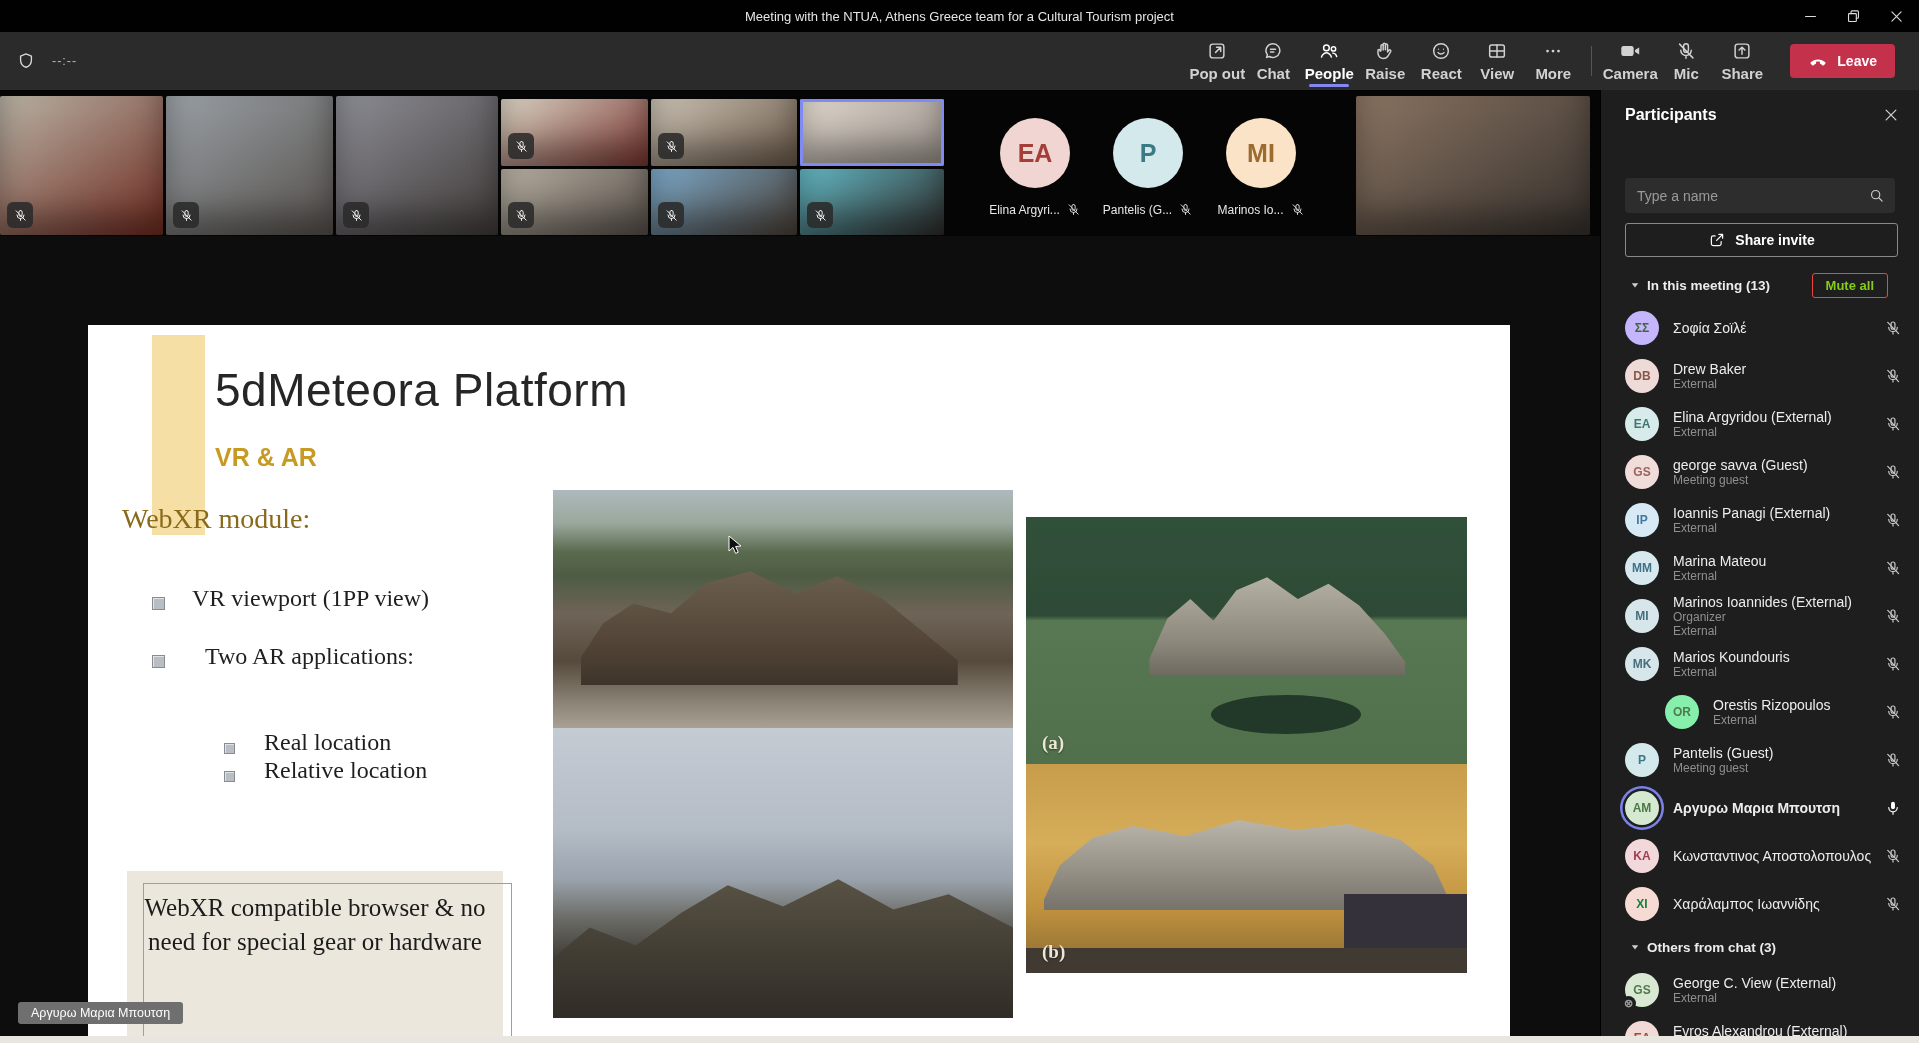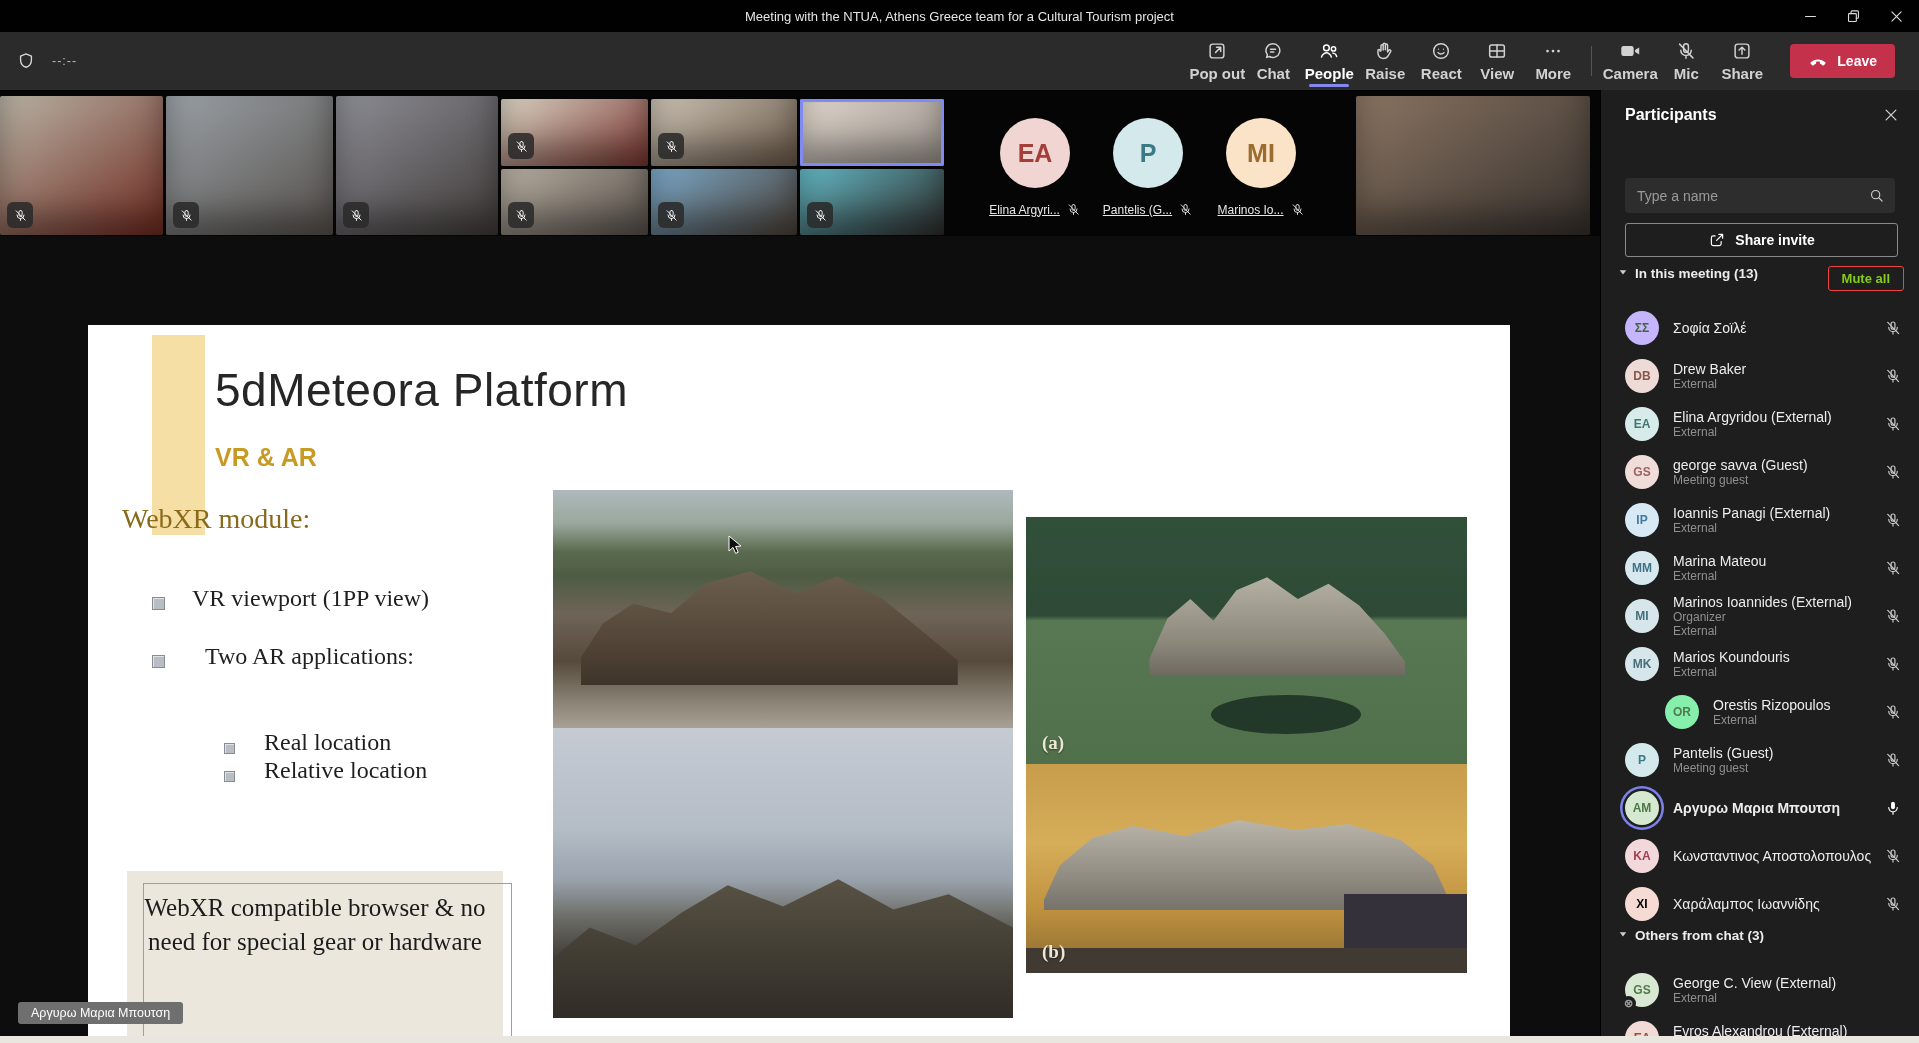--- a/index.html
+++ b/index.html
@@ -37,21 +37,21 @@
   #filmstrip{position:absolute;left:0;top:90px;width:1600px;height:146px;background:#050505;}
   .vtile{position:absolute;border-radius:2px;box-shadow:inset 0 -22px 30px rgba(0,0,0,.35);}
   .vtile.hl{outline:3px solid #7f8af2;outline-offset:-3px;}
   .vmute{position:absolute;left:7px;bottom:7px;width:26px;height:26px;border-radius:6px;
          background:rgba(42,42,42,.88);color:#f0f0f0;display:flex;align-items:center;justify-content:center;}
   .vmute svg{width:15px;height:15px;}
   .atile{position:absolute;top:6px;width:120px;height:140px;display:flex;flex-direction:column;
          align-items:center;}
   .acircle{width:70px;height:70px;border-radius:50%;display:flex;align-items:center;justify-content:center;
          font-size:25px;font-weight:700;margin-top:22px;}
-  .alabelrow{margin-top:14px;display:flex;align-items:center;gap:6px;color:#e8e8e8;font-size:12px;text-decoration:underline;}
+  .alabelrow{margin-top:14px;display:flex;align-items:center;gap:6px;color:#e8e8e8;font-size:12px;}
   .alabelrow .amic{width:15px;height:15px;color:#d8d8d8;}
 
   
   #stage{position:absolute;left:0;top:90px;width:1600px;height:953px;background:#0d0d0d;}
   #slide{position:absolute;left:88px;top:235px;width:1422px;height:808px;background:#ffffff;overflow:hidden;}
   #goldbar{position:absolute;left:64px;top:10px;width:53px;height:200px;background:#f5dfa4;}
   #slide-title{position:absolute;left:127px;top:38px;font-size:46px;color:#262626;letter-spacing:.5px;}
   #slide-sub{position:absolute;left:127px;top:118px;font-size:25px;font-weight:700;color:#c79b23;}
   #slide-heading{position:absolute;left:34px;top:178px;font-family:"Liberation Serif",serif;
         font-size:28px;color:#8a6a1a;}
@@ -82,21 +82,21 @@
   #search-box{position:absolute;left:24px;top:88px;width:250px;height:35px;background:#2d2d2d;
         border-radius:4px;display:flex;align-items:center;padding:0 10px;}
   #search-box input{flex:1;background:transparent;border:none;outline:none;color:#e8e8e8;
         font-size:14px;font-family:"Liberation Sans",sans-serif;}
   #search-box input::placeholder{color:#9a9a9a;}
   #search-box .sicon{width:17px;height:17px;color:#cdcdcd;}
   #share-invite{position:absolute;left:24px;top:133px;width:271px;height:32px;border:1px solid #8a8a8a;
         border-radius:3px;display:flex;align-items:center;justify-content:center;gap:9px;color:#fff;
         font-size:14px;font-weight:700;cursor:pointer;background:transparent;}
   #share-invite .siicon{width:18px;height:18px;}
-  .sect-head{display:flex;align-items:flex-start;padding:0 16px 0 16px;height:38px;}
+  .sect-head{display:flex;align-items:center;padding:0 32px 0 16px;height:38px;margin-left:12px;}
   .sect-head .tri{width:12px;height:12px;color:#cfcfcf;margin-right:6px;}
   .sect-head .slabel{color:#ececec;font-size:13.5px;font-weight:700;flex:1;}
   .sect-head .saction{border:1px solid #ef4444;border-radius:3px;padding:4px 13px;color:#84cc16;
         font-size:13px;font-weight:700;cursor:pointer;}
   #plist{position:absolute;left:0;top:176px;right:0;}
   .prow{height:48px;display:flex;align-items:center;padding:0 18px 0 24px;cursor:pointer;}
   .pavatar{position:relative;width:34px;height:34px;border-radius:50%;flex:none;display:flex;
         align-items:center;justify-content:center;font-size:12px;font-weight:700;}
   .pavatar.ring{box-shadow:0 0 0 2.5px #1e1e1e,0 0 0 5px #7b83eb;}
   .pbadge{position:absolute;left:-4px;bottom:-4px;width:15px;height:15px;border-radius:50%;
@@ -637,21 +637,21 @@
           </div>
           <span class="pmic">
             <svg viewBox="0 0 24 24" width="100%" height="100%" fill="none" stroke="currentColor" stroke-width="1.6" stroke-linecap="round" stroke-linejoin="round">
               <rect x="9.4" y="4" width="5.2" height="9.5" rx="2.6"></rect>
               <path d="M6.3 11.2a5.7 5.7 0 0011.4 0M12 16.9v3.1"></path>
               <path d="M5 4.5l14.5 15"></path>
             </svg>
           </span>
         </div>
         <div class="prow">
-          <div class="pavatar" style="background:#f5dbd3;color:#000000;">XI</div>
+          <div class="pavatar" style="background:#f5dbd3;color:#15803d;">XI</div>
           <div class="ptext">
             <div class="pname">Χαράλαμπος Ιωαννίδης</div>
           </div>
           <span class="pmic">
             <svg viewBox="0 0 24 24" width="100%" height="100%" fill="none" stroke="currentColor" stroke-width="1.6" stroke-linecap="round" stroke-linejoin="round">
               <rect x="9.4" y="4" width="5.2" height="9.5" rx="2.6"></rect>
               <path d="M6.3 11.2a5.7 5.7 0 0011.4 0M12 16.9v3.1"></path>
               <path d="M5 4.5l14.5 15"></path>
             </svg>
           </span>

